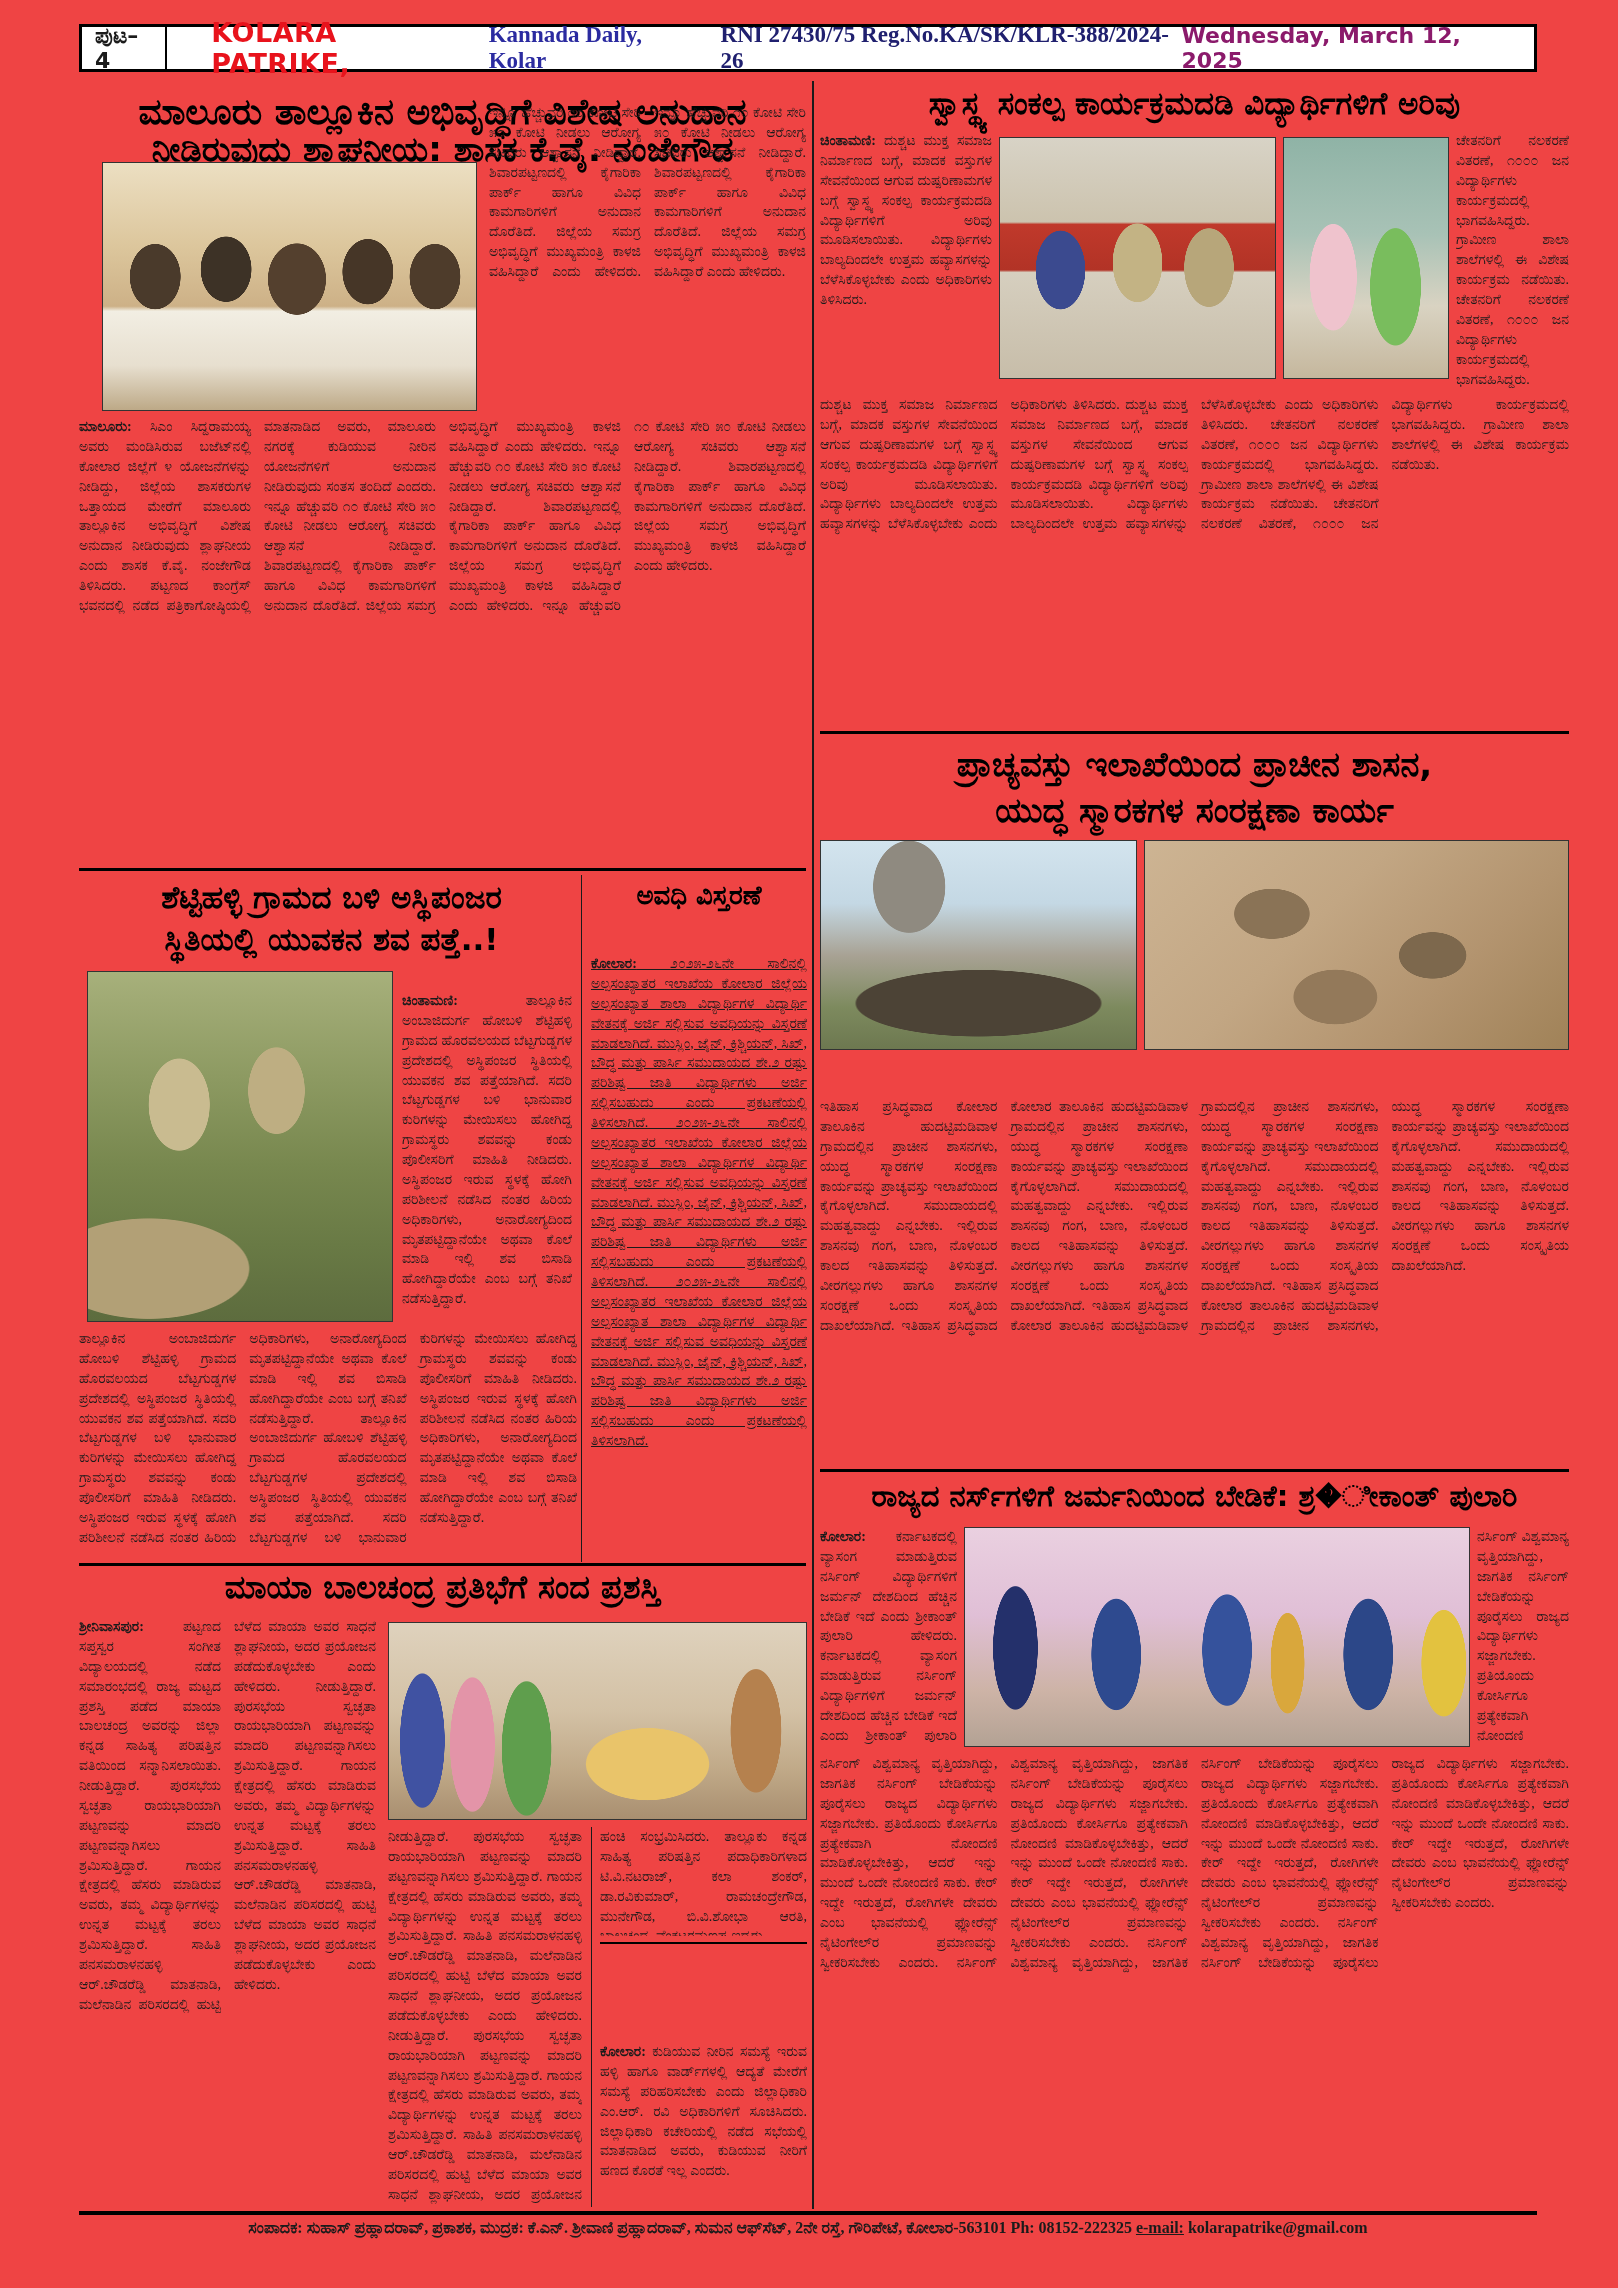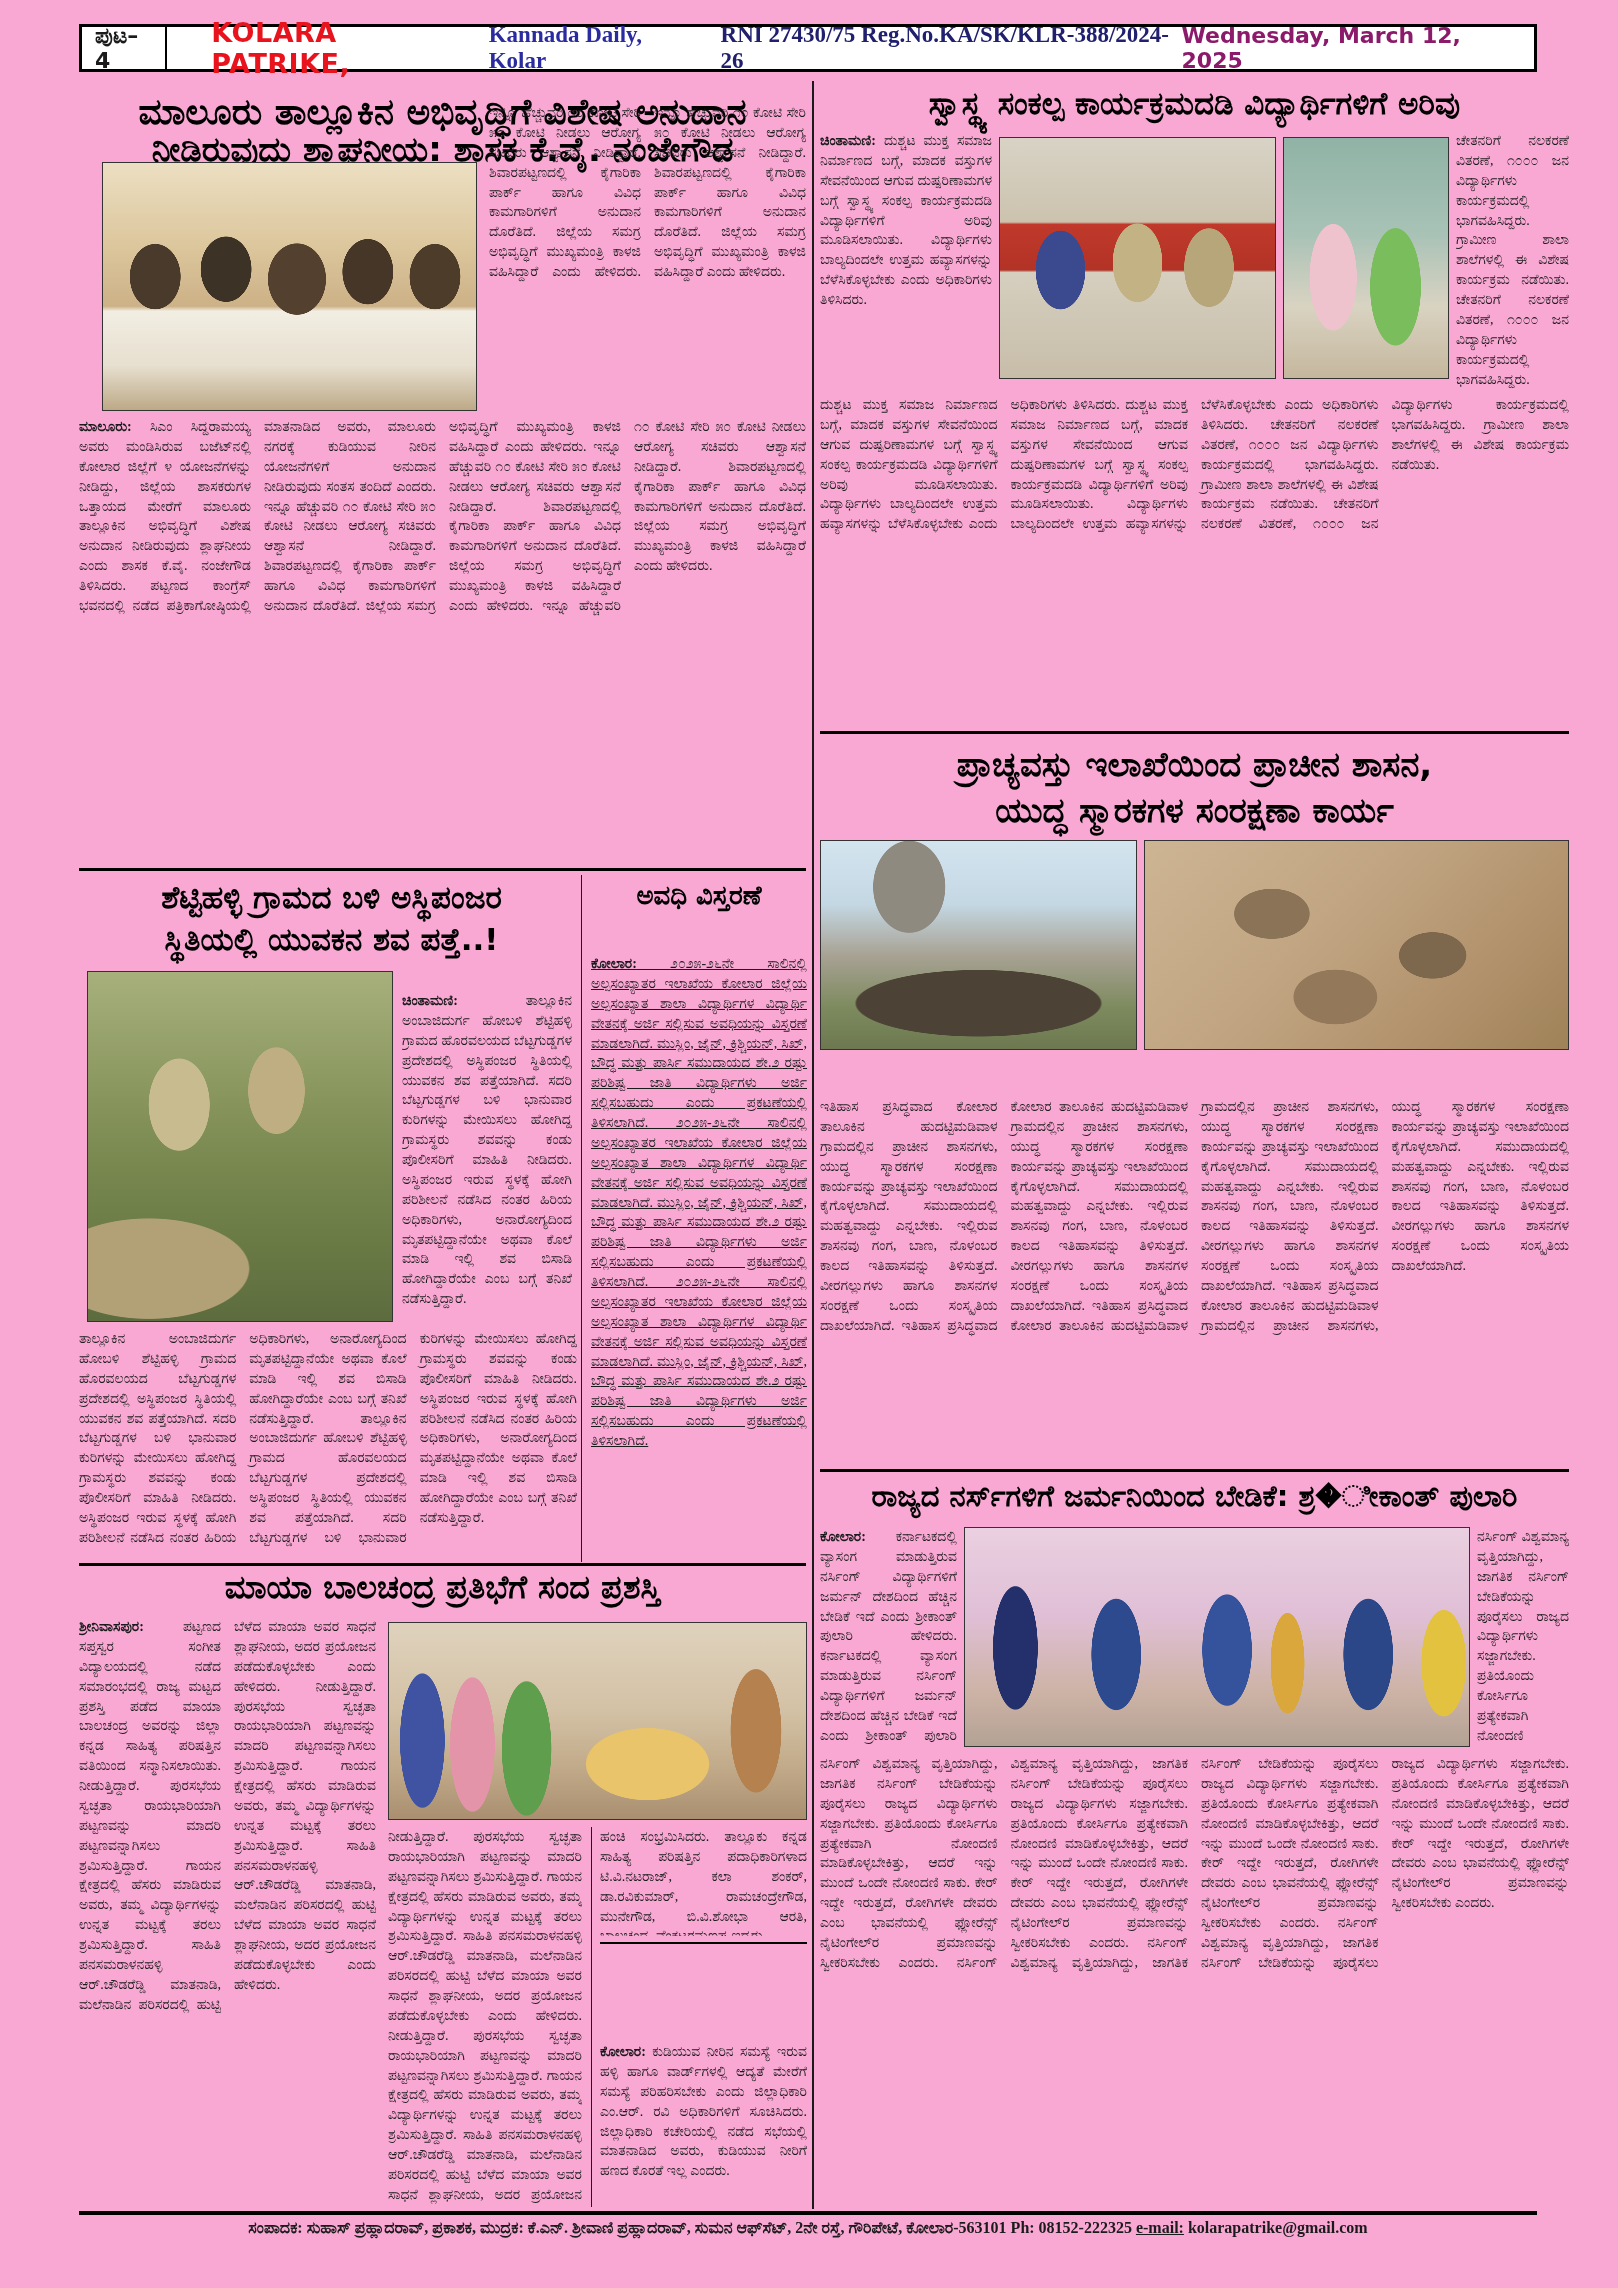--- a/index.html
+++ b/index.html
@@ -1,16 +1,16 @@
 <!DOCTYPE html>
 <html style="font-size:14.8px"><head>
 <meta charset="utf-8">
 <style>
   html,body{margin:0;padding:0;background:#ffffff;}
-  #page{position:relative;width:1619px;height:2289px;background:#f9a8d4;overflow:hidden;
+  #page{position:relative;width:1619px;height:2289px;background:#ef4444;overflow:hidden;
         font-family:"Liberation Serif", serif;color:#1b1b1b;}
   
   #masthead{position:absolute;left:79px;top:24px;width:1458px;height:48px;border:3.7px solid #000;
             box-sizing:border-box;display:flex;align-items:center;background:#fff;}
   #masthead .pagelabel{font-family:"DejaVu Sans",sans-serif;font-weight:800;font-size:22px;
             padding:0 13px;border-right:2.8px solid #000;height:100%;display:flex;align-items:center;}
   #masthead .title{font-family:"DejaVu Sans",sans-serif;font-weight:800;font-size:27px;margin-left:14.8px;letter-spacing:0.5px;}
   #masthead .subtitle{font-size:23px;margin-left:9.2px;font-weight:600;}
   #masthead .reg{font-size:23px;margin-left:20px;font-weight:600;color:#20206f;}
   #masthead .date{font-family:"DejaVu Sans",sans-serif;font-weight:800;font-size:22px;margin-left:auto;padding-right:12px;}

